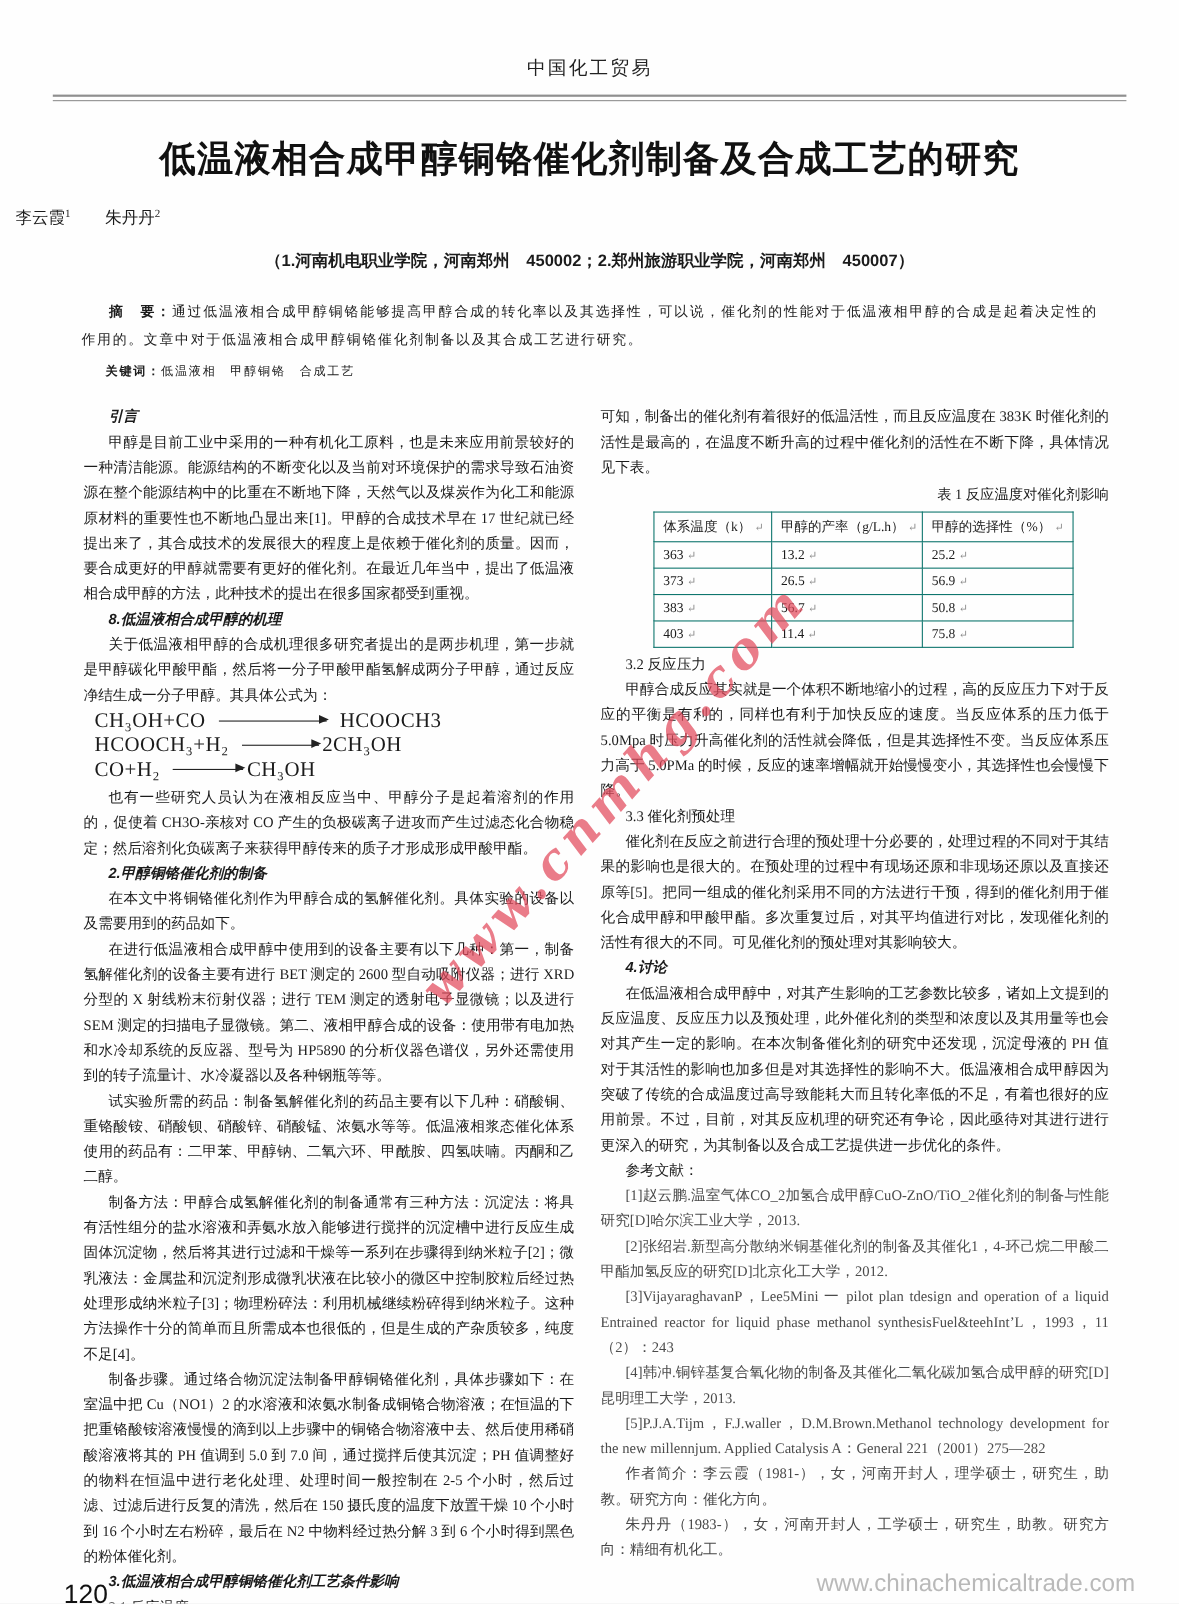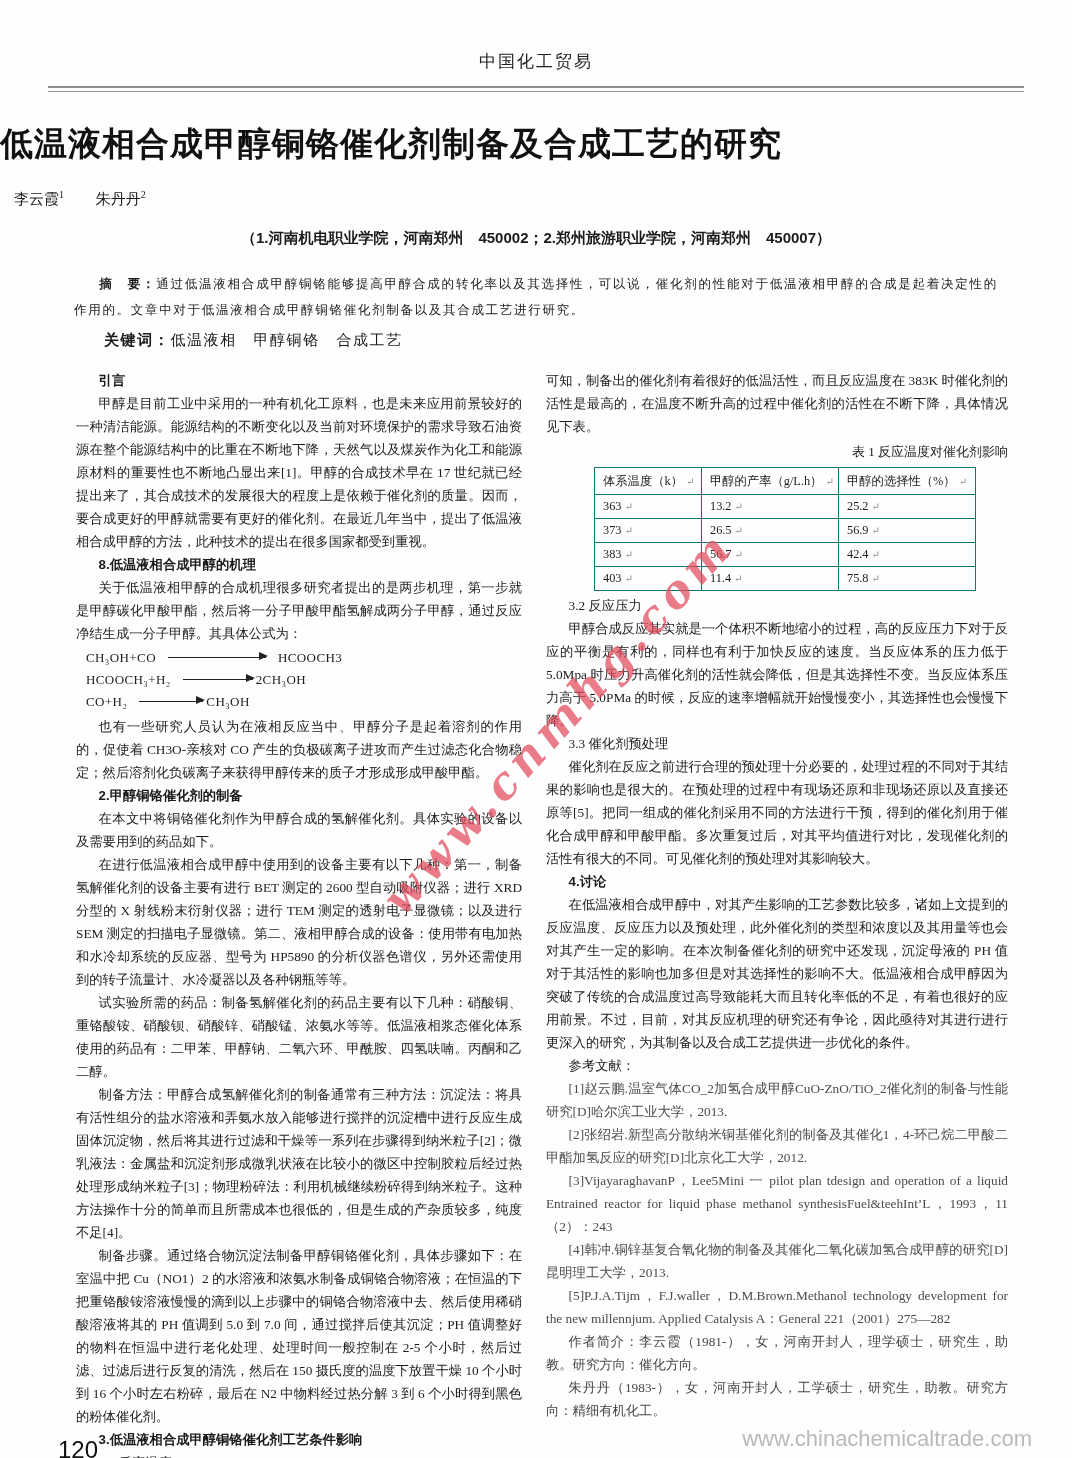--- a/index.html
+++ b/index.html
@@ -23,20 +23,21 @@
   }
   .rule{
     margin:13px 48px 0 48px;
     height:3px;
     border-top:2px solid #8f8f8f;
     border-bottom:1px solid #8f8f8f;
   }
   
   .title{
     margin-top:30px;
+    text-align:center;
     font-size:33px;
     font-weight:bold;
     letter-spacing:1px;
     font-family:"Liberation Sans","DejaVu Sans",sans-serif;
     color:#111;
   }
   .authors{
     margin-top:22px;
     font-size:15px;
   }
@@ -54,21 +55,21 @@
     margin:24px 74px 0 74px;
     font-size:12.6px;
     line-height:25px;
     letter-spacing:1.6px;
     text-align:justify;
     text-indent:2em;
   }
   .abstract b{font-family:Liberation Mono, monospace;}
   .keywords{
     margin:4px 74px 0 74px;
-    font-size:15px;
+    font-size:11px;
     line-height:25px;
     letter-spacing:1.6px;
     text-indent:2em;
   }
   .keywords b{font-family:"Liberation Sans","DejaVu Sans",sans-serif;}
   
   .columns{
     display:flex;
     margin:16px 0 0 76px;
     gap:24px;
@@ -83,31 +84,32 @@
     text-indent:1.7em;
   }
   .col p.noindent{text-indent:0;}
   .sec-h{
     margin:0;
     font-size:13.6px;
     font-weight:bold;
     line-height:24px;
     text-indent:1.55em;
     font-family:"Liberation Sans","DejaVu Sans",sans-serif;
+    font-style:italic;
   }
   .sub-h{
     margin:0;
     font-size:13.3px;
     line-height:24px;
     text-indent:1.7em;
   }
   
   .eqs{margin:2px 0 2px 10px;}
   .eq{
-    font-size:13px;
+    font-size:19px;
     line-height:22px;
     font-family:"Liberation Serif","DejaVu Serif",serif;
     letter-spacing:.4px;
     white-space:nowrap;
   }
   .arrow{
     display:inline-block;
     height:0;
     border-top:1.6px solid #222;
     vertical-align:middle;
@@ -268,21 +270,21 @@
             <td class="c3"><span>25.2</span><span class="ret">↵</span></td>
           </tr>
           <tr>
             <td class="c1"><span>373</span><span class="ret">↵</span></td>
             <td class="c2"><span>26.5</span><span class="ret">↵</span></td>
             <td class="c3"><span>56.9</span><span class="ret">↵</span></td>
           </tr>
           <tr>
             <td class="c1"><span>383</span><span class="ret">↵</span></td>
             <td class="c2"><span>56.7</span><span class="ret">↵</span></td>
-            <td class="c3"><span>42.4</span><span class="ret">↵</span></td>
+            <td class="c3"><span>50.8</span><span class="ret">↵</span></td>
           </tr>
           <tr>
             <td class="c1"><span>403</span><span class="ret">↵</span></td>
             <td class="c2"><span>11.4</span><span class="ret">↵</span></td>
             <td class="c3"><span>75.8</span><span class="ret">↵</span></td>
           </tr>
         </tbody>
       </table>
 
       <p class="sub-h">3.2 反应压力</p>

